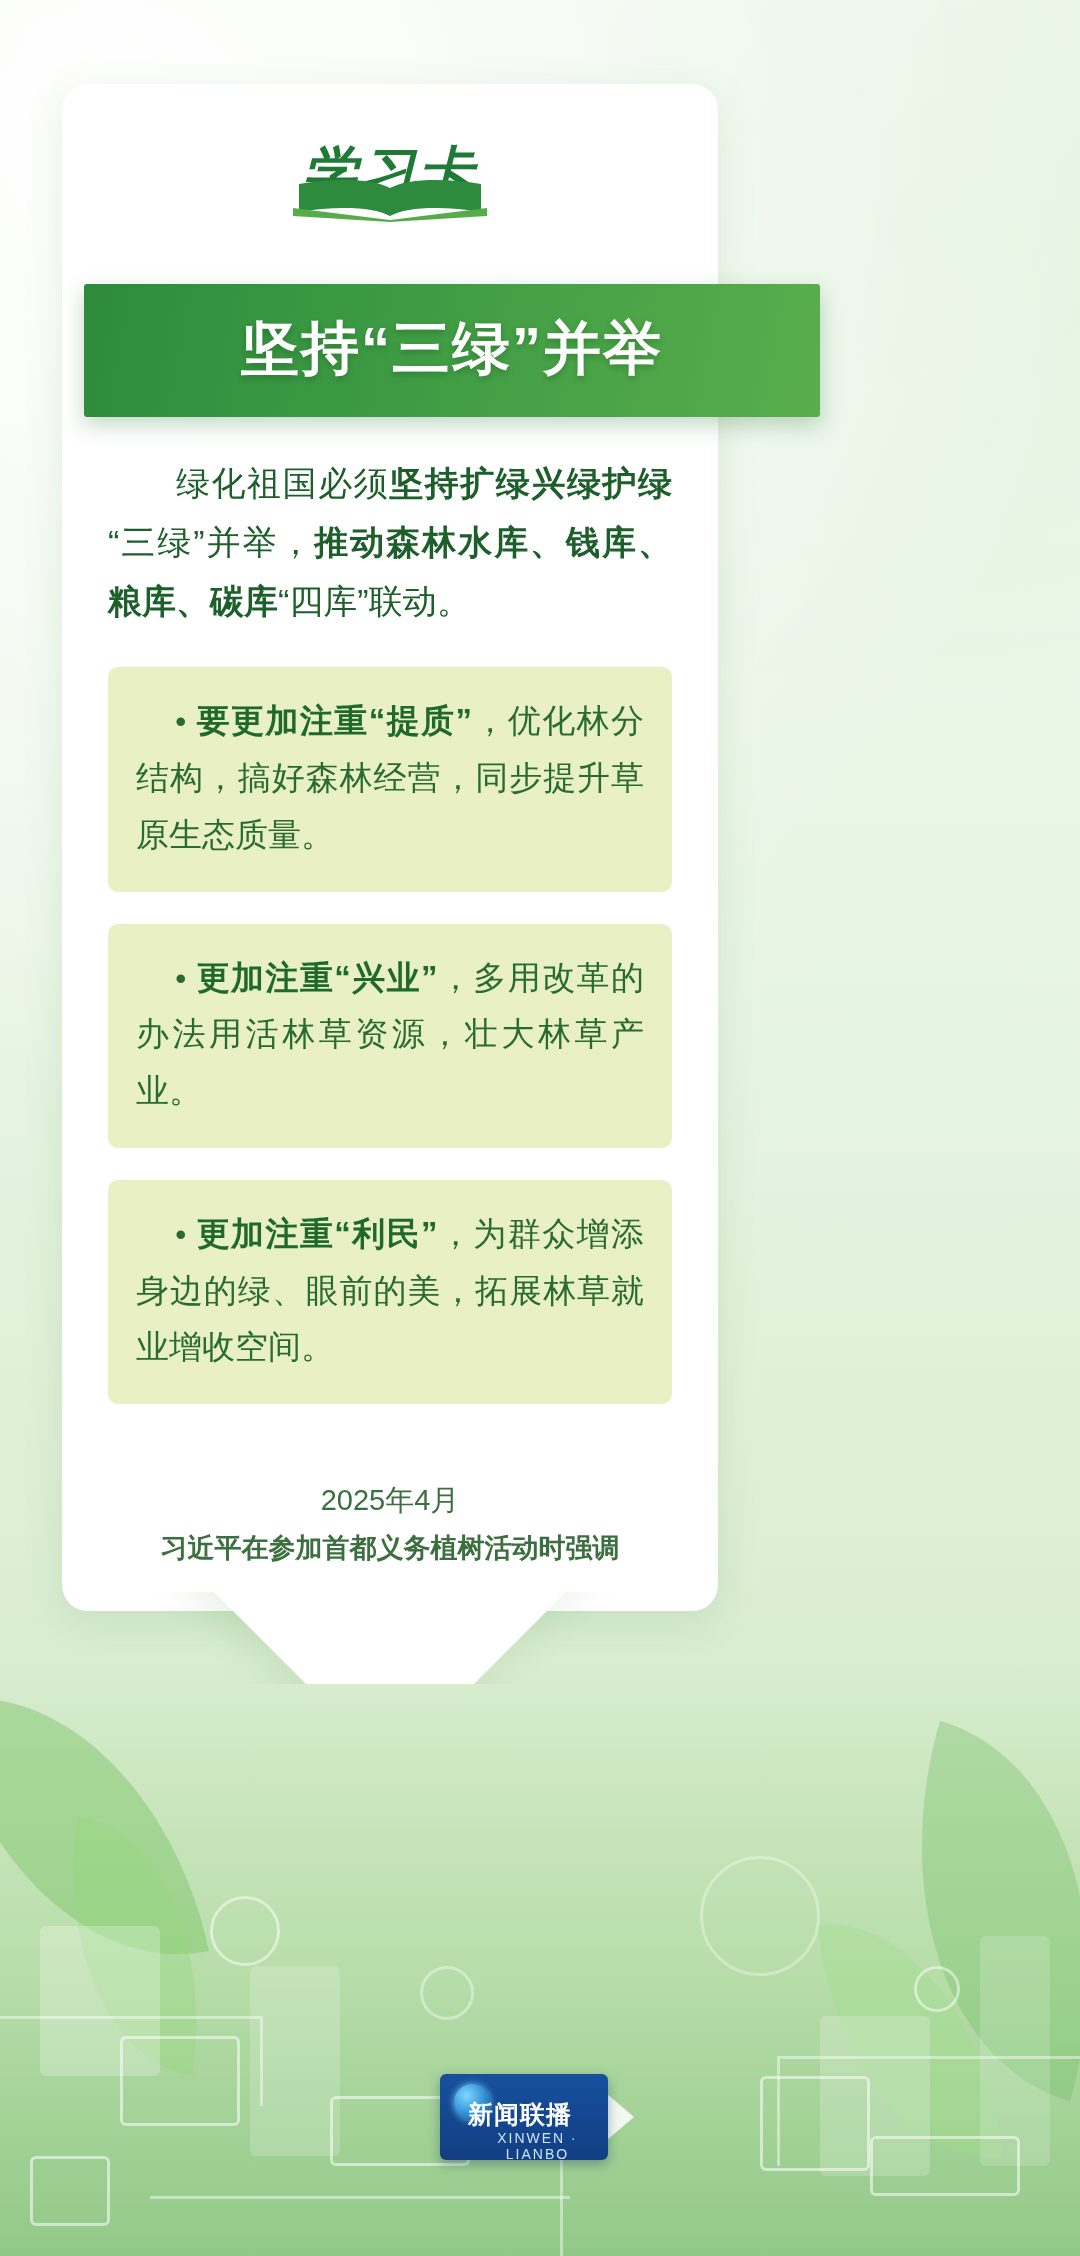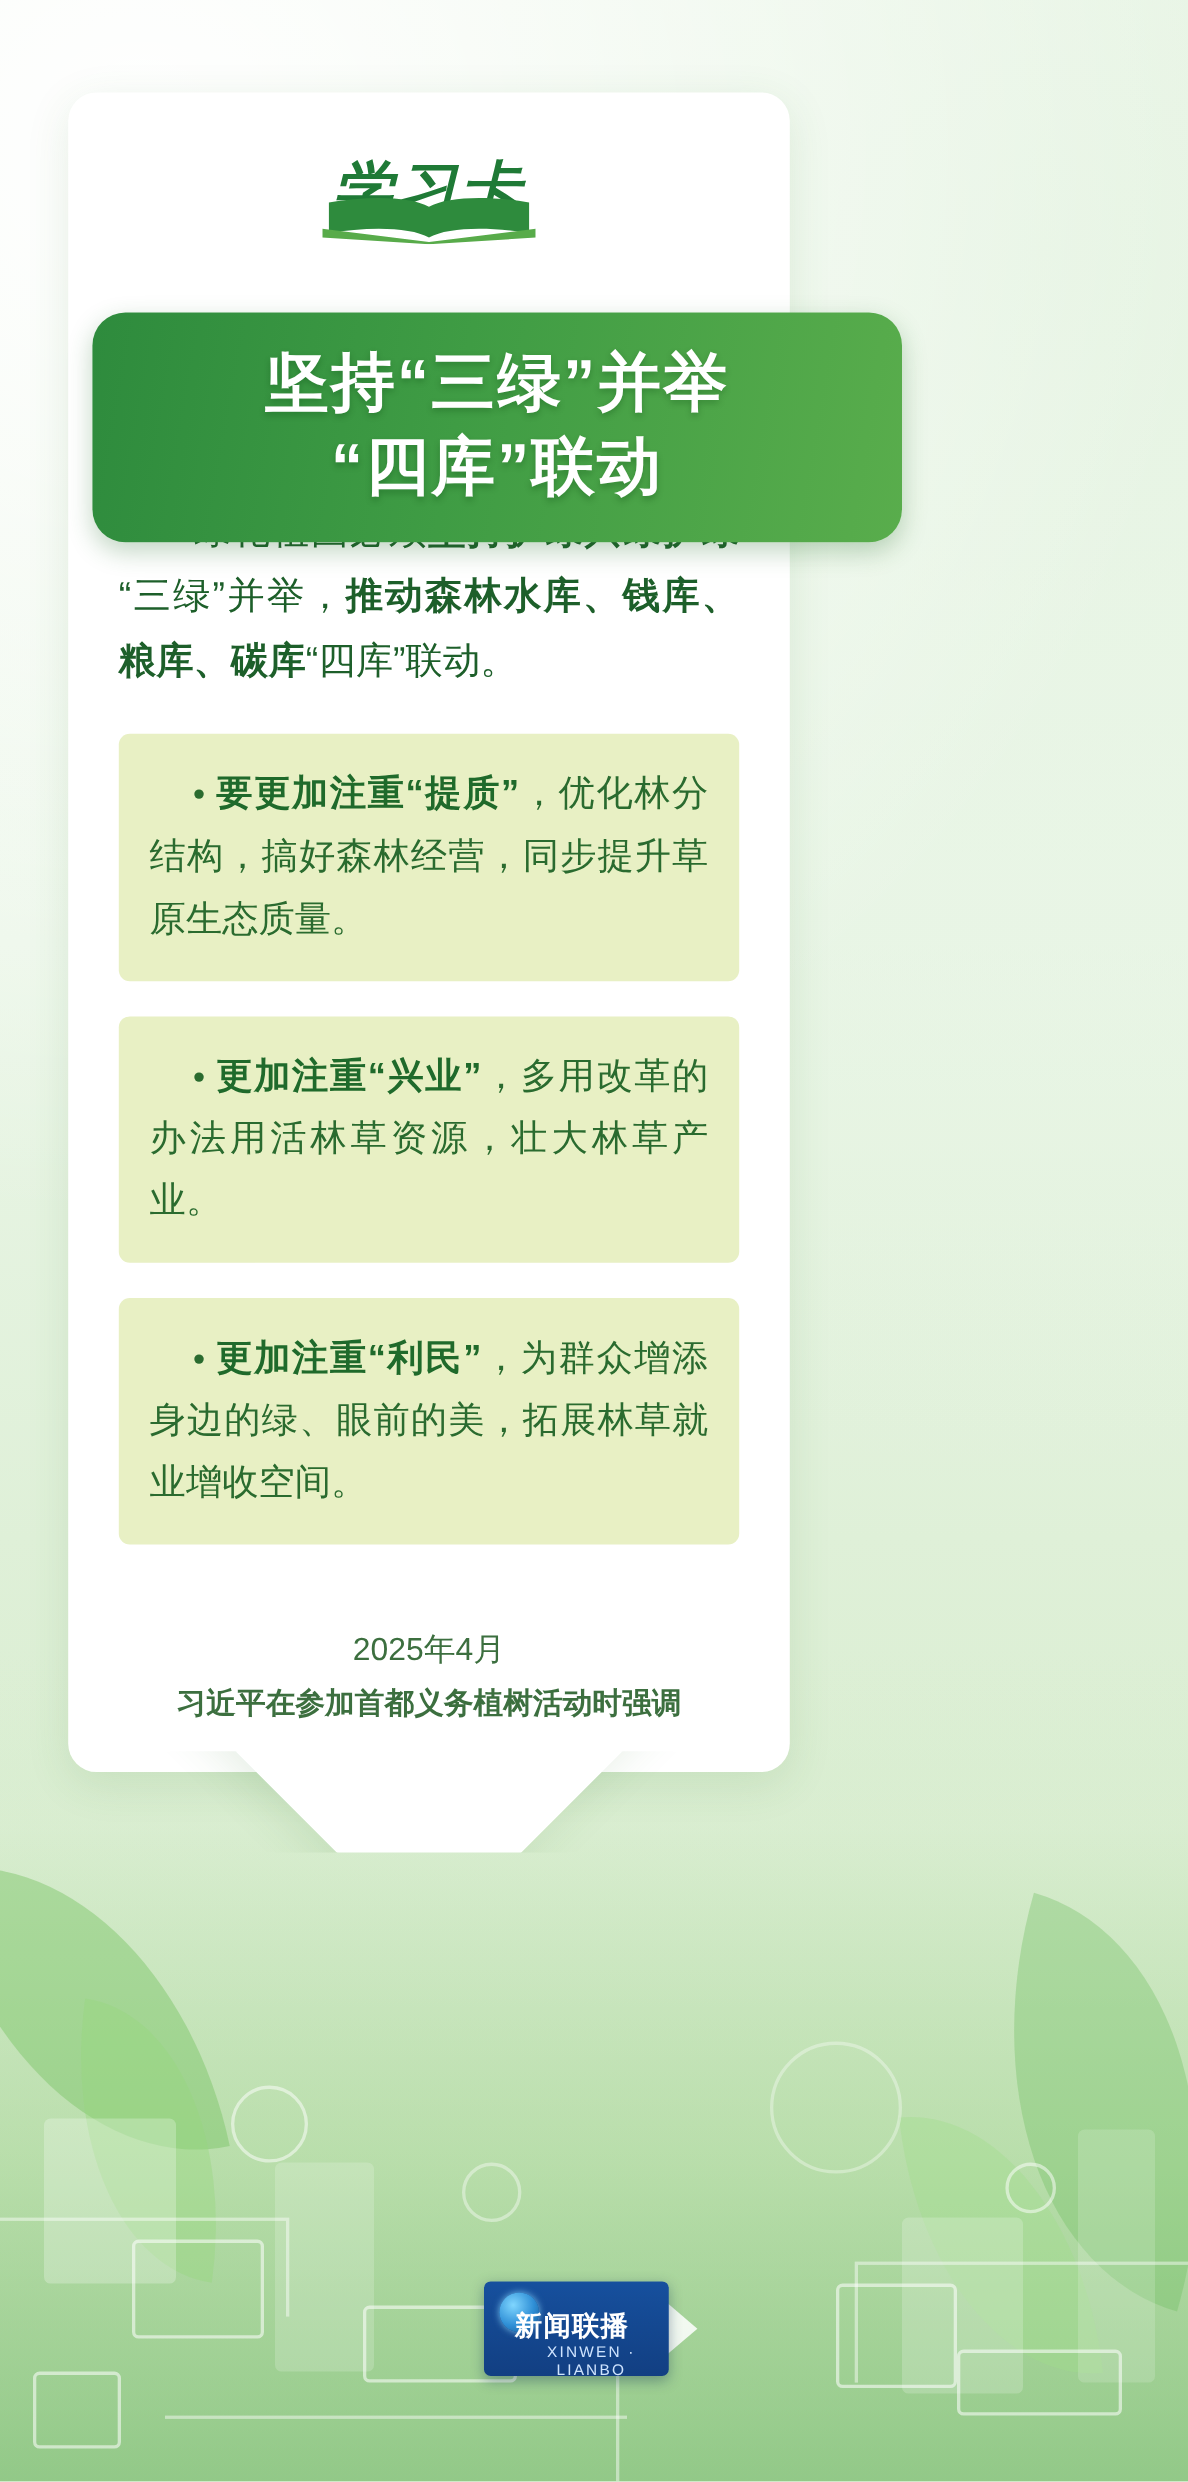--- a/index.html
+++ b/index.html
@@ -122,21 +122,21 @@
     height: 44px;
   }
 
   
   .banner {
     position: absolute;
     left: 22px;
     top: 200px;
     width: 736px;
     padding: 26px 0 30px;
-    border-radius: 30px;
+    border-radius: 3px;
     background: linear-gradient(100deg, #2e8b3d 0%, #3f9c44 45%, #59ad4c 100%);
     box-shadow: 0 8px 22px rgba(40,110,45,0.28);
     text-align: center;
   }
   .banner .l1, .banner .l2 {
     color: #ffffff;
     font-weight: 700;
     font-size: 58px;
     line-height: 1.32;
     letter-spacing: 2px;
@@ -280,21 +280,20 @@
         <svg class="logo-book" viewBox="0 0 194 44">
           <path d="M97 10 C80 0, 40 0, 6 6 L6 34 C40 28, 80 28, 97 38 Z" fill="#2e8b3d"></path>
           <path d="M97 10 C114 0, 154 0, 188 6 L188 34 C154 28, 114 28, 97 38 Z" fill="#2e8b3d"></path>
           <path d="M0 30 L97 42 L194 30 L194 38 L97 44 L0 38 Z" fill="#58ab4a"></path>
         </svg>
       </div>
     </div>
 
     <div class="banner">
       <div class="l1">坚持“三绿”并举</div>
-      <div class="l2">“四库”联动</div>
     </div>
 
     <p class="lead">
       <span>绿化祖国必须</span><b>坚持扩绿兴绿护绿</b><span>“三绿”并举，</span><b>推动森林水库、钱库、粮库、碳库</b><span>“四库”联动。</span>
     </p>
 
     <div class="bullets">
       <div class="bullet">
         <span class="dot">•</span>
         <b>要更加注重“提质”</b><span>，优化林分结构，搞好森林经营，同步提升草原生态质量。</span>

